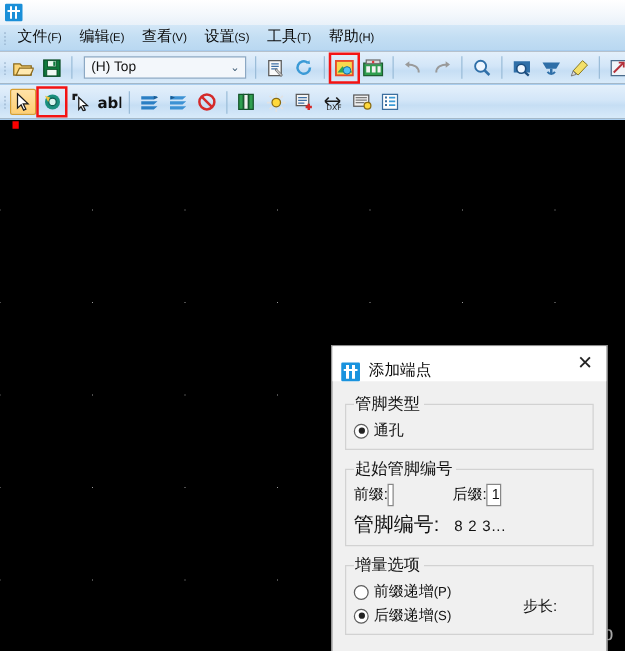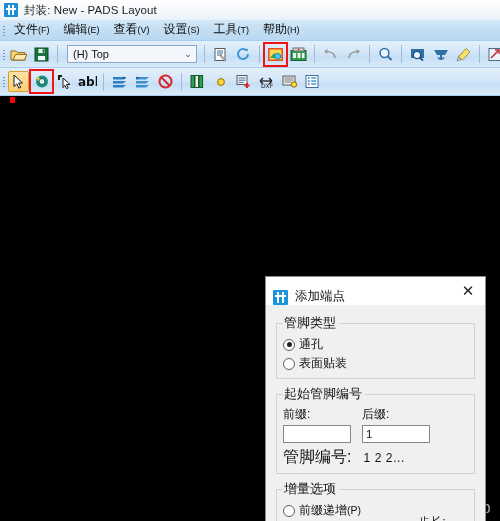--- a/index.html
+++ b/index.html
@@ -185,21 +185,21 @@
     box-sizing: border-box;
   }
   .radio.on::after {
     content: ""; position: absolute; left: 2.5px; top: 2.5px;
     width: 5px; height: 5px; border-radius: 50%; background: #222;
   }
   .radio-label { font-size: 12px; white-space: nowrap; }
   .radio-label .acc { font-size: 10.5px; }
 
   .fields-row { display: flex; margin-top: 1px; }
-  .fcol { display: flex; flex-direction: column; }
+  .fcol { display: flex; flex-direction: row; }
   .fcol.pre { width: 68px; margin-right: 11px; }
   .fcol.suf { width: 68px; }
   .flabel { font-size: 12px; margin-bottom: 2px; }
   .tinput {
     height: 18px; background: #fff; border: 1px solid #878787;
     box-sizing: border-box; font-size: 11.5px; color: #111;
     display: flex; align-items: center; padding-left: 3px;
   }
   .pin-row { display: flex; align-items: center; margin-top: 4px; }
   .pin-row .lbl { font-size: 16px; margin-right: 12px; }
@@ -210,21 +210,20 @@
   .inc-right { width: 72px; padding-top: 14px; }
   .step-label { font-size: 12px; text-align: center; margin-bottom: 2px; }
 </style>
 </head>
 <body>
 
 <div id="app">
 
   <div class="titlebar">
     <div class="app-icon"></div>
-    <div class="title">封装: New - PADS Layout</div>
   </div>
 
   <div class="menubar">
     <div class="grip">
         <i></i>
       </div>
 
     <div class="mi">
       <span>文件</span><span class="acc">(F)</span>
     </div>
@@ -497,43 +496,39 @@
       <div class="dlg-body">
 
         <fieldset class="grp">
           <legend>管脚类型</legend>
 
           <div class="radio-row">
             <span class="radio on"></span>
             <span class="radio-label">通孔</span>
           </div>
 
-          <div class="radio-row">
-            <span class="radio"></span>
-            <span class="radio-label">表面贴装</span>
-          </div>
         </fieldset>
 
         <fieldset class="grp">
           <legend>起始管脚编号</legend>
 
           <div class="fields-row">
             <div class="fcol pre">
               <span class="flabel">前缀:</span>
               <span class="tinput"></span>
             </div>
             <div class="fcol suf">
               <span class="flabel">后缀:</span>
               <span class="tinput">1</span>
             </div>
           </div>
 
           <div class="pin-row">
             <span class="lbl">管脚编号:</span>
-            <span class="val">1 2 2...</span>
+            <span class="val">8 2 3...</span>
           </div>
         </fieldset>
 
         <fieldset class="grp">
           <legend>增量选项</legend>
 
           <div class="inc-wrap">
             <div class="inc-left">
               <div class="radio-row">
                 <span class="radio"></span>

